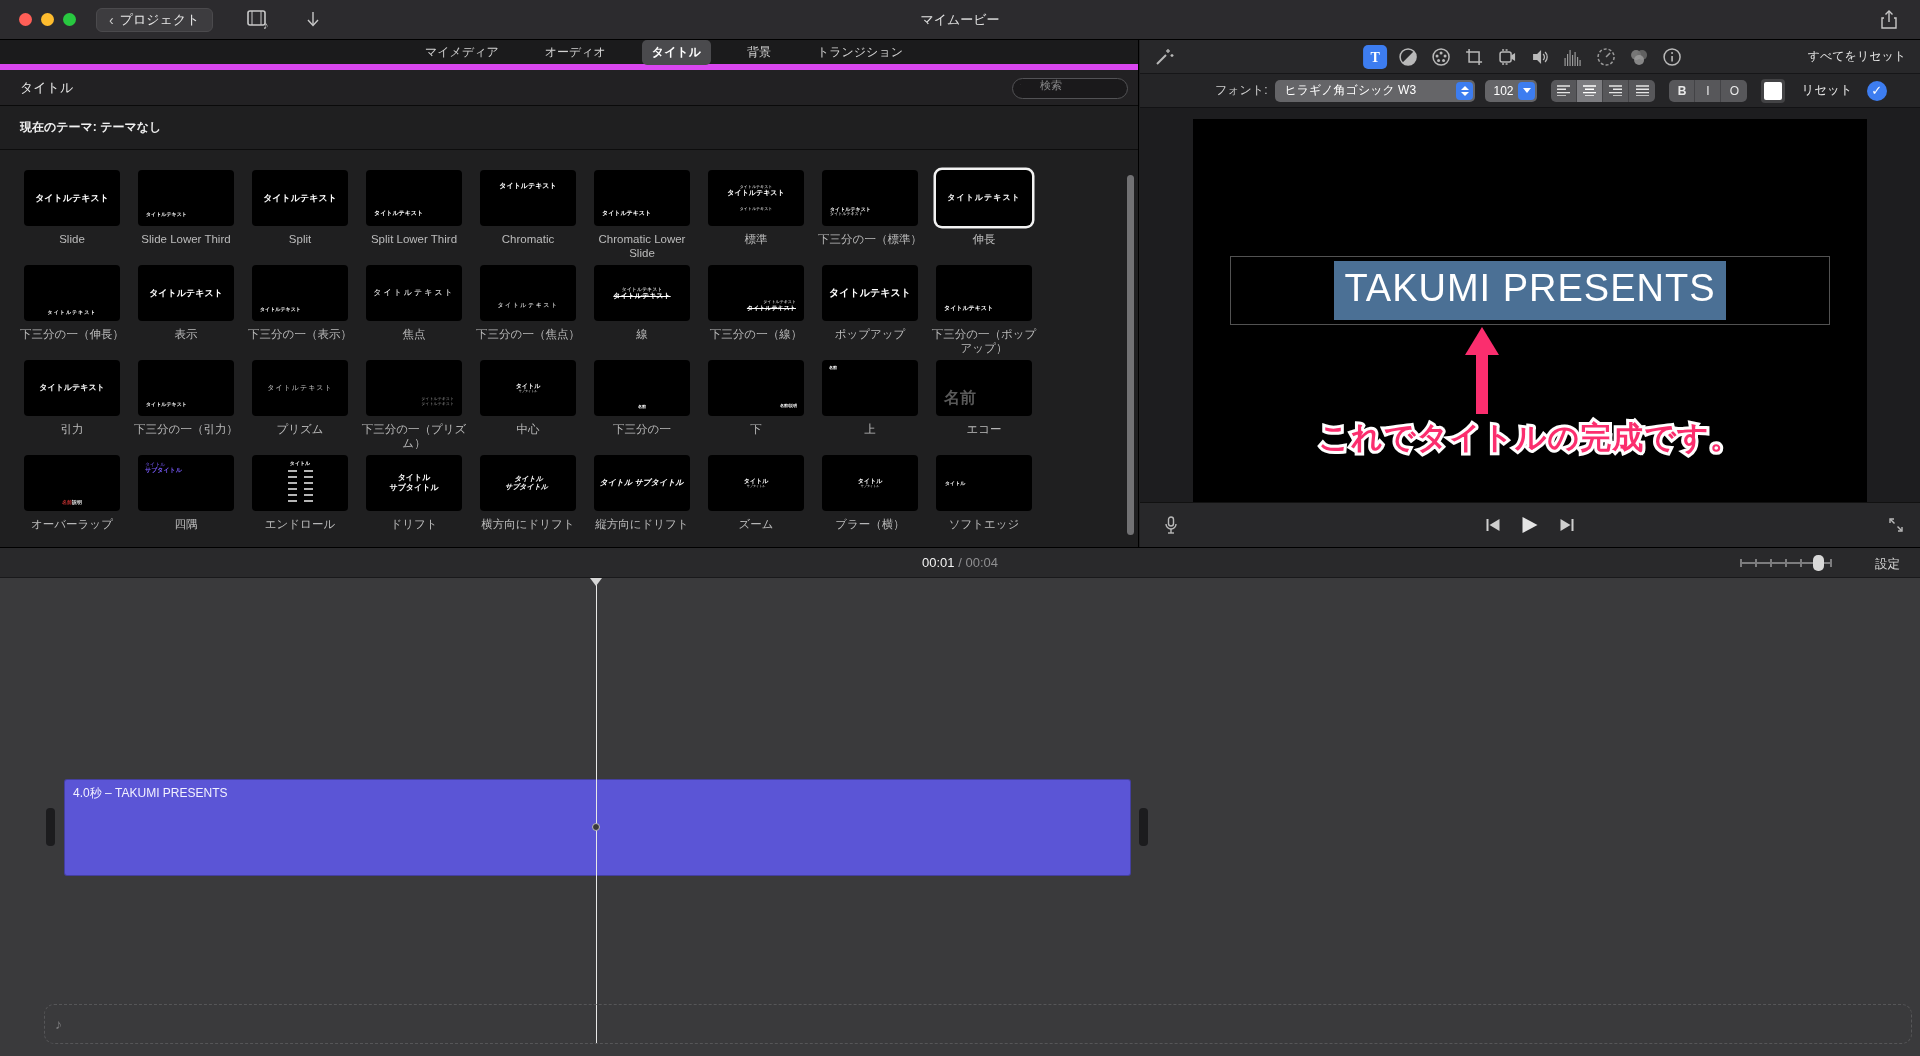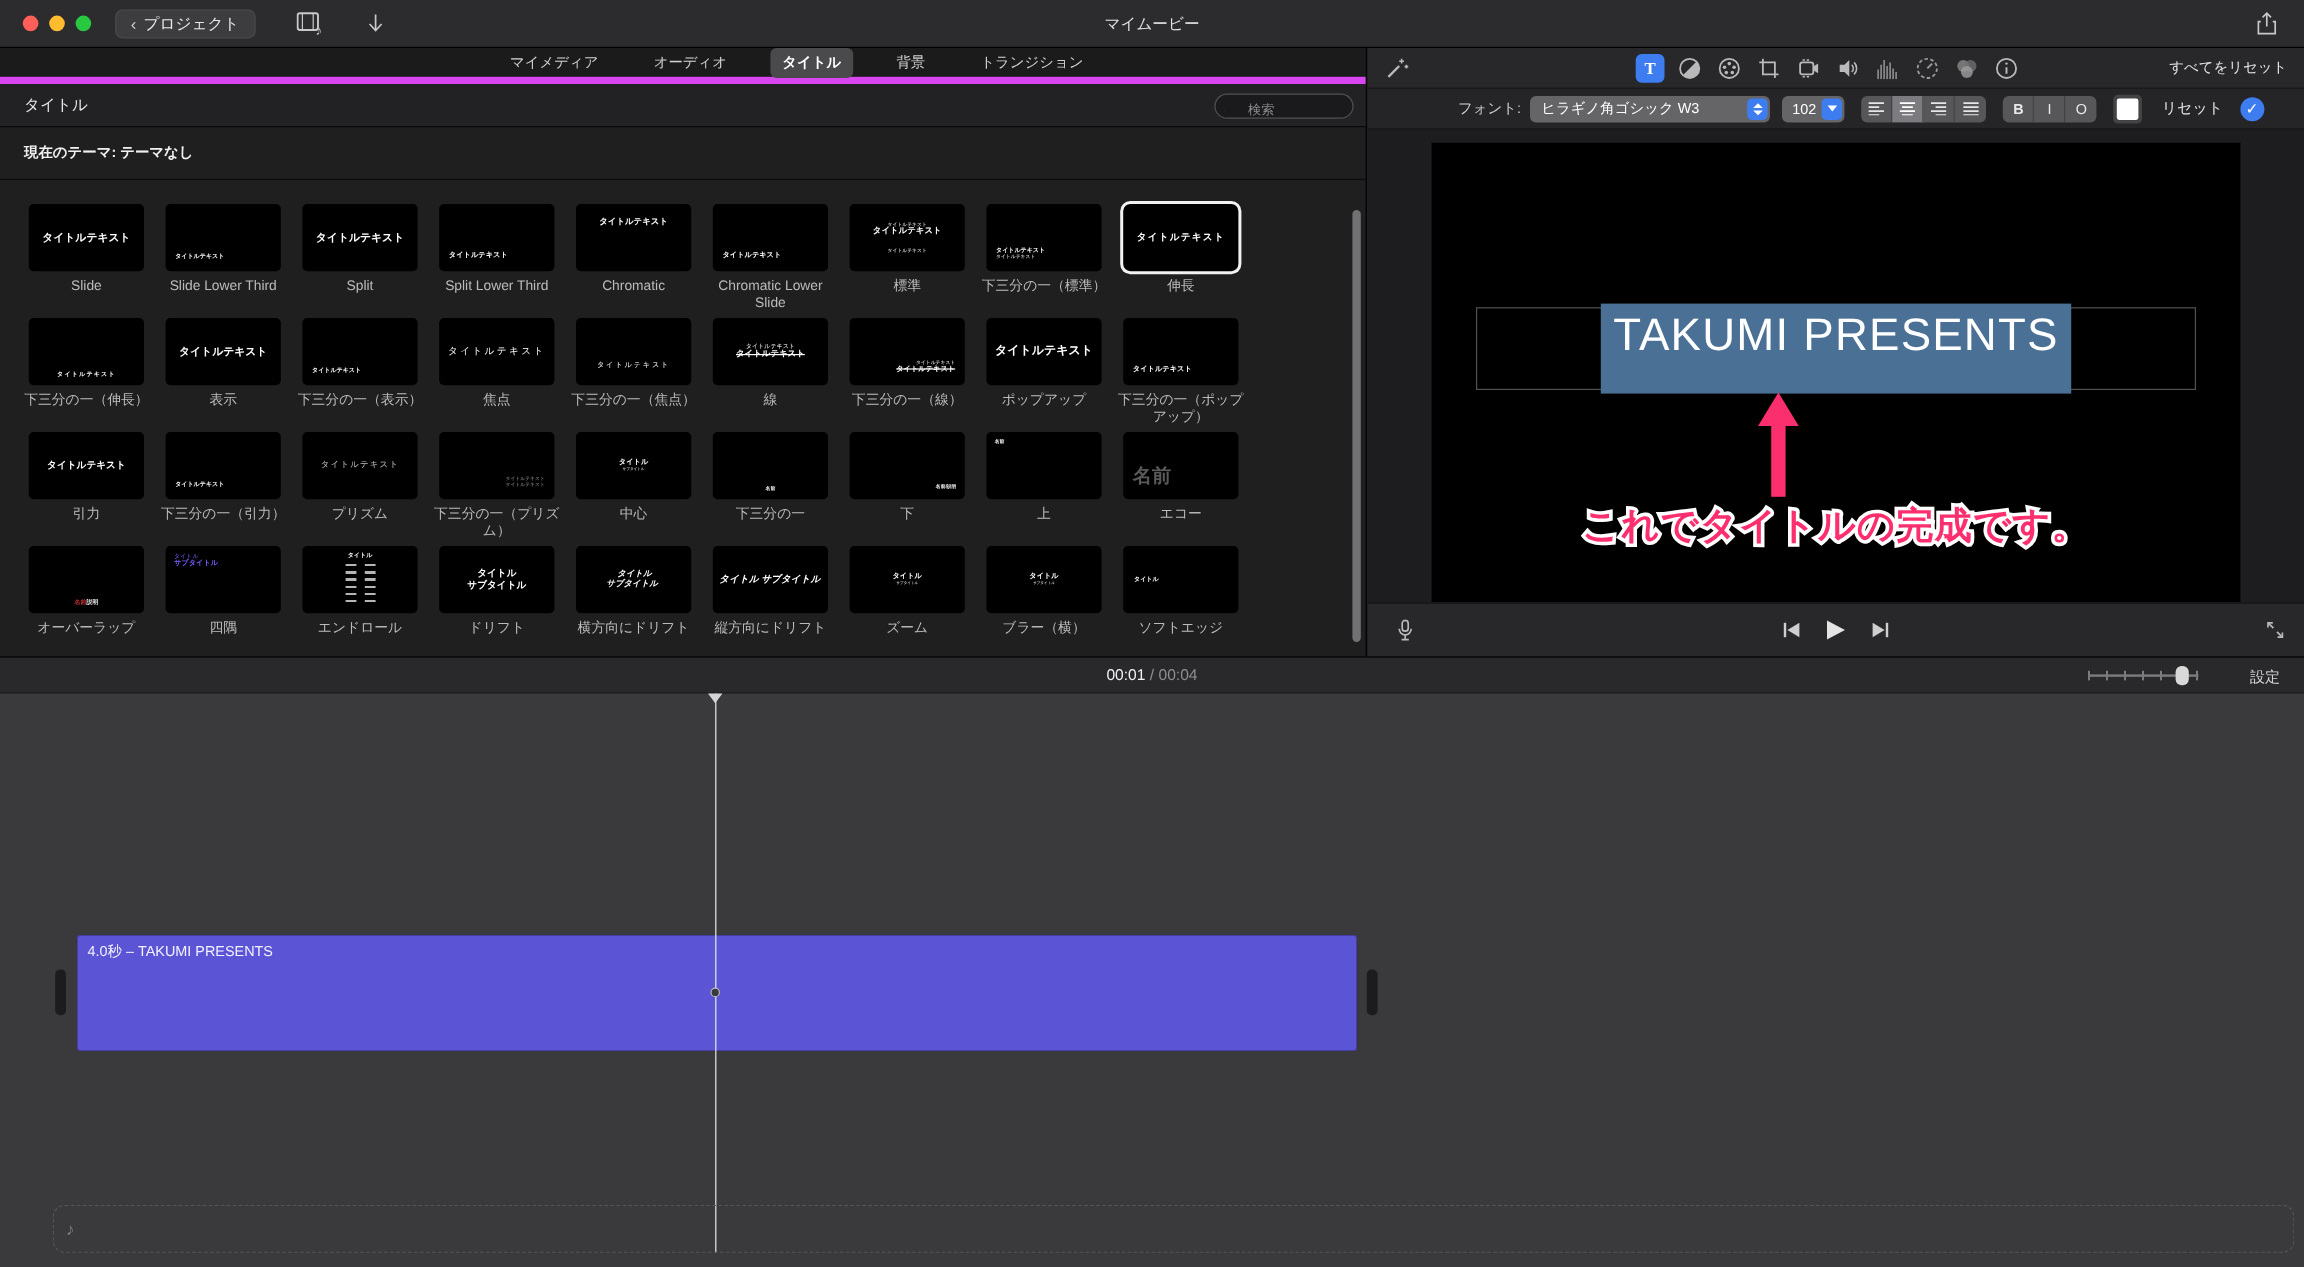--- a/index.html
+++ b/index.html
@@ -23,21 +23,21 @@
     border-right:1px solid #000; }
   .tabbar { position:absolute; left:0; top:0; width:100%; height:30px; background:#1b1b1c;
     border-bottom:6px solid #d946ef; display:flex; align-items:center; justify-content:center;
     gap:26px; padding-left:190px; }
   .tab { font-size:12px; color:#d2d2d2; padding:4px 10px; border-radius:5px; }
   .tab.sel { background:#4a4a4d; color:#fff; font-weight:bold; }
   .panel-header { position:absolute; left:0; top:30px; width:100%; height:36px; background:#222123;
     border-bottom:1px solid #0a0a0a; display:flex; align-items:center; }
   .panel-title { margin-left:20px; color:#e9e9e9; font-size:13px; }
   .search-wrap { position:absolute; right:10px; top:8px; width:116px; height:21px; background:#1a191b;
-    border:1px solid #525255; border-radius:11px; display:flex; align-items:flex-end; padding:0 7px; gap:19px; }
+    border:1px solid #525255; border-radius:11px; display:flex; align-items:flex-start; padding:0 7px; gap:19px; }
   .search-wrap input { background:transparent; border:none; outline:none; color:#bdbdbd; font-size:11px; width:80px;
     font-family:"Liberation Sans","DejaVu Sans",sans-serif; }
   .search-wrap input::placeholder { color:#8b8b8d; }
   .theme-row { position:absolute; left:0; top:66px; width:100%; height:44px; border-bottom:1px solid #0d0d0d;
     display:flex; align-items:center; }
   .theme-row span { margin-left:20px; color:#f0f0f0; font-size:12px; font-weight:bold; }
 
   .grid { position:absolute; left:15px; top:130px; width:1100px; display:grid;
     grid-template-columns:repeat(9,114px); grid-auto-rows:95px; }
   .tpl { width:114px; text-align:center; }
@@ -100,21 +100,21 @@
     display:flex; align-items:center; justify-content:center; }
   .swatch { width:18px; height:18px; background:#fff; border-radius:2px; }
   .reset-lbl { margin-left:16px; color:#e4e4e4; font-size:12.5px; }
   .check-circle { margin-left:14px; width:20px; height:20px; border-radius:50%; background:#3d7df0;
     display:flex; align-items:center; justify-content:center; color:#fff; font-size:13px; font-weight:bold; }
 
   .viewer-area { position:absolute; left:0; top:68px; width:100%; height:394px; background:#1d1d1f; }
   .canvas { position:absolute; left:53px; top:11px; width:674px; height:383px; background:#000; }
   .title-box { position:absolute; left:37px; top:137px; width:600px; height:69px; border:1px solid #525252;
     display:flex; align-items:center; justify-content:center; }
-  .sel-text { background:#4b7095; color:#fff; font-size:38px; letter-spacing:1px; padding:6px 10px 26px;
+  .sel-text { background:#4b7095; color:#fff; font-size:38px; letter-spacing:1px; padding:6px 10px 10px;
     font-family:"Liberation Sans","DejaVu Sans",sans-serif; }
   .arrow-head { position:absolute; left:272px; top:208px; width:0; height:0;
     border-left:17px solid transparent; border-right:17px solid transparent; border-bottom:28px solid #fb2e6e; }
   .arrow-stem { position:absolute; left:283px; top:235px; width:12px; height:60px; background:#fb2e6e; }
   .annotation { position:absolute; left:0; top:298px; width:100%; text-align:center; color:#fb2e6e;
     font-size:31px; font-weight:bold; letter-spacing:1px;
     -webkit-text-stroke:6px #fff; paint-order:stroke fill;
     text-shadow:0 0 2px #fff; }
 
   .transport { position:absolute; left:0; top:462px; width:100%; height:45px; background:#28282a;

